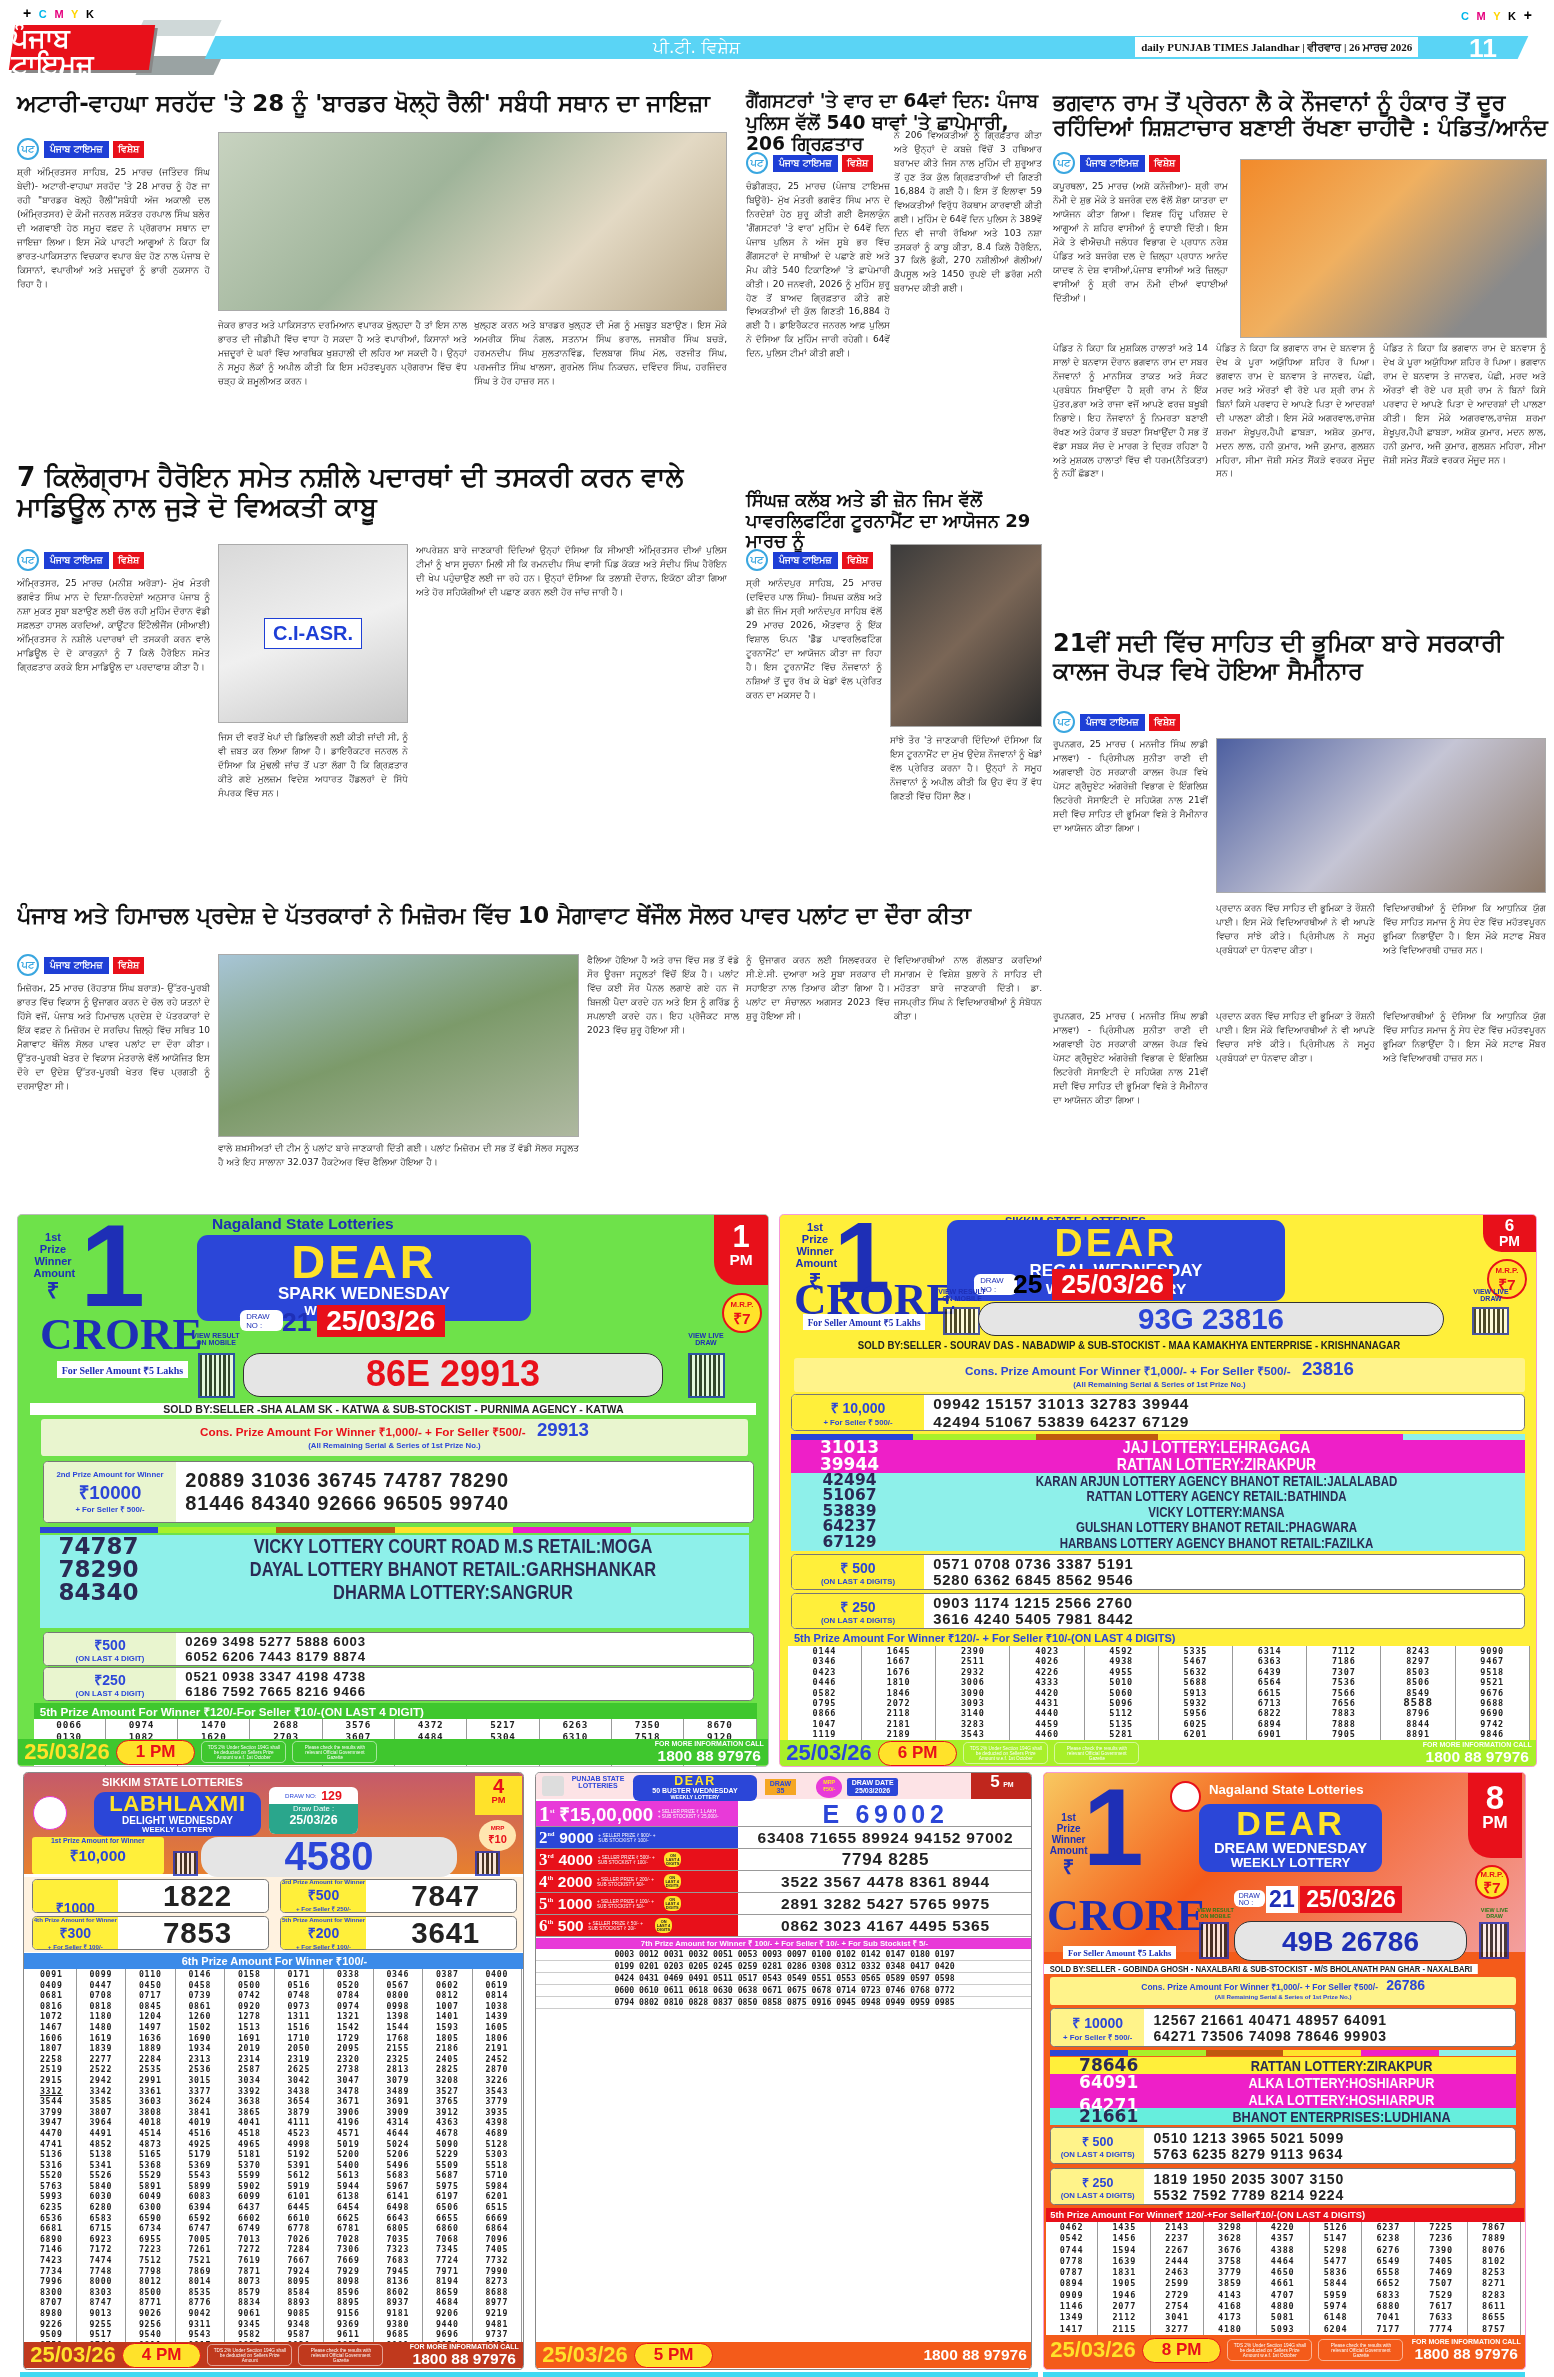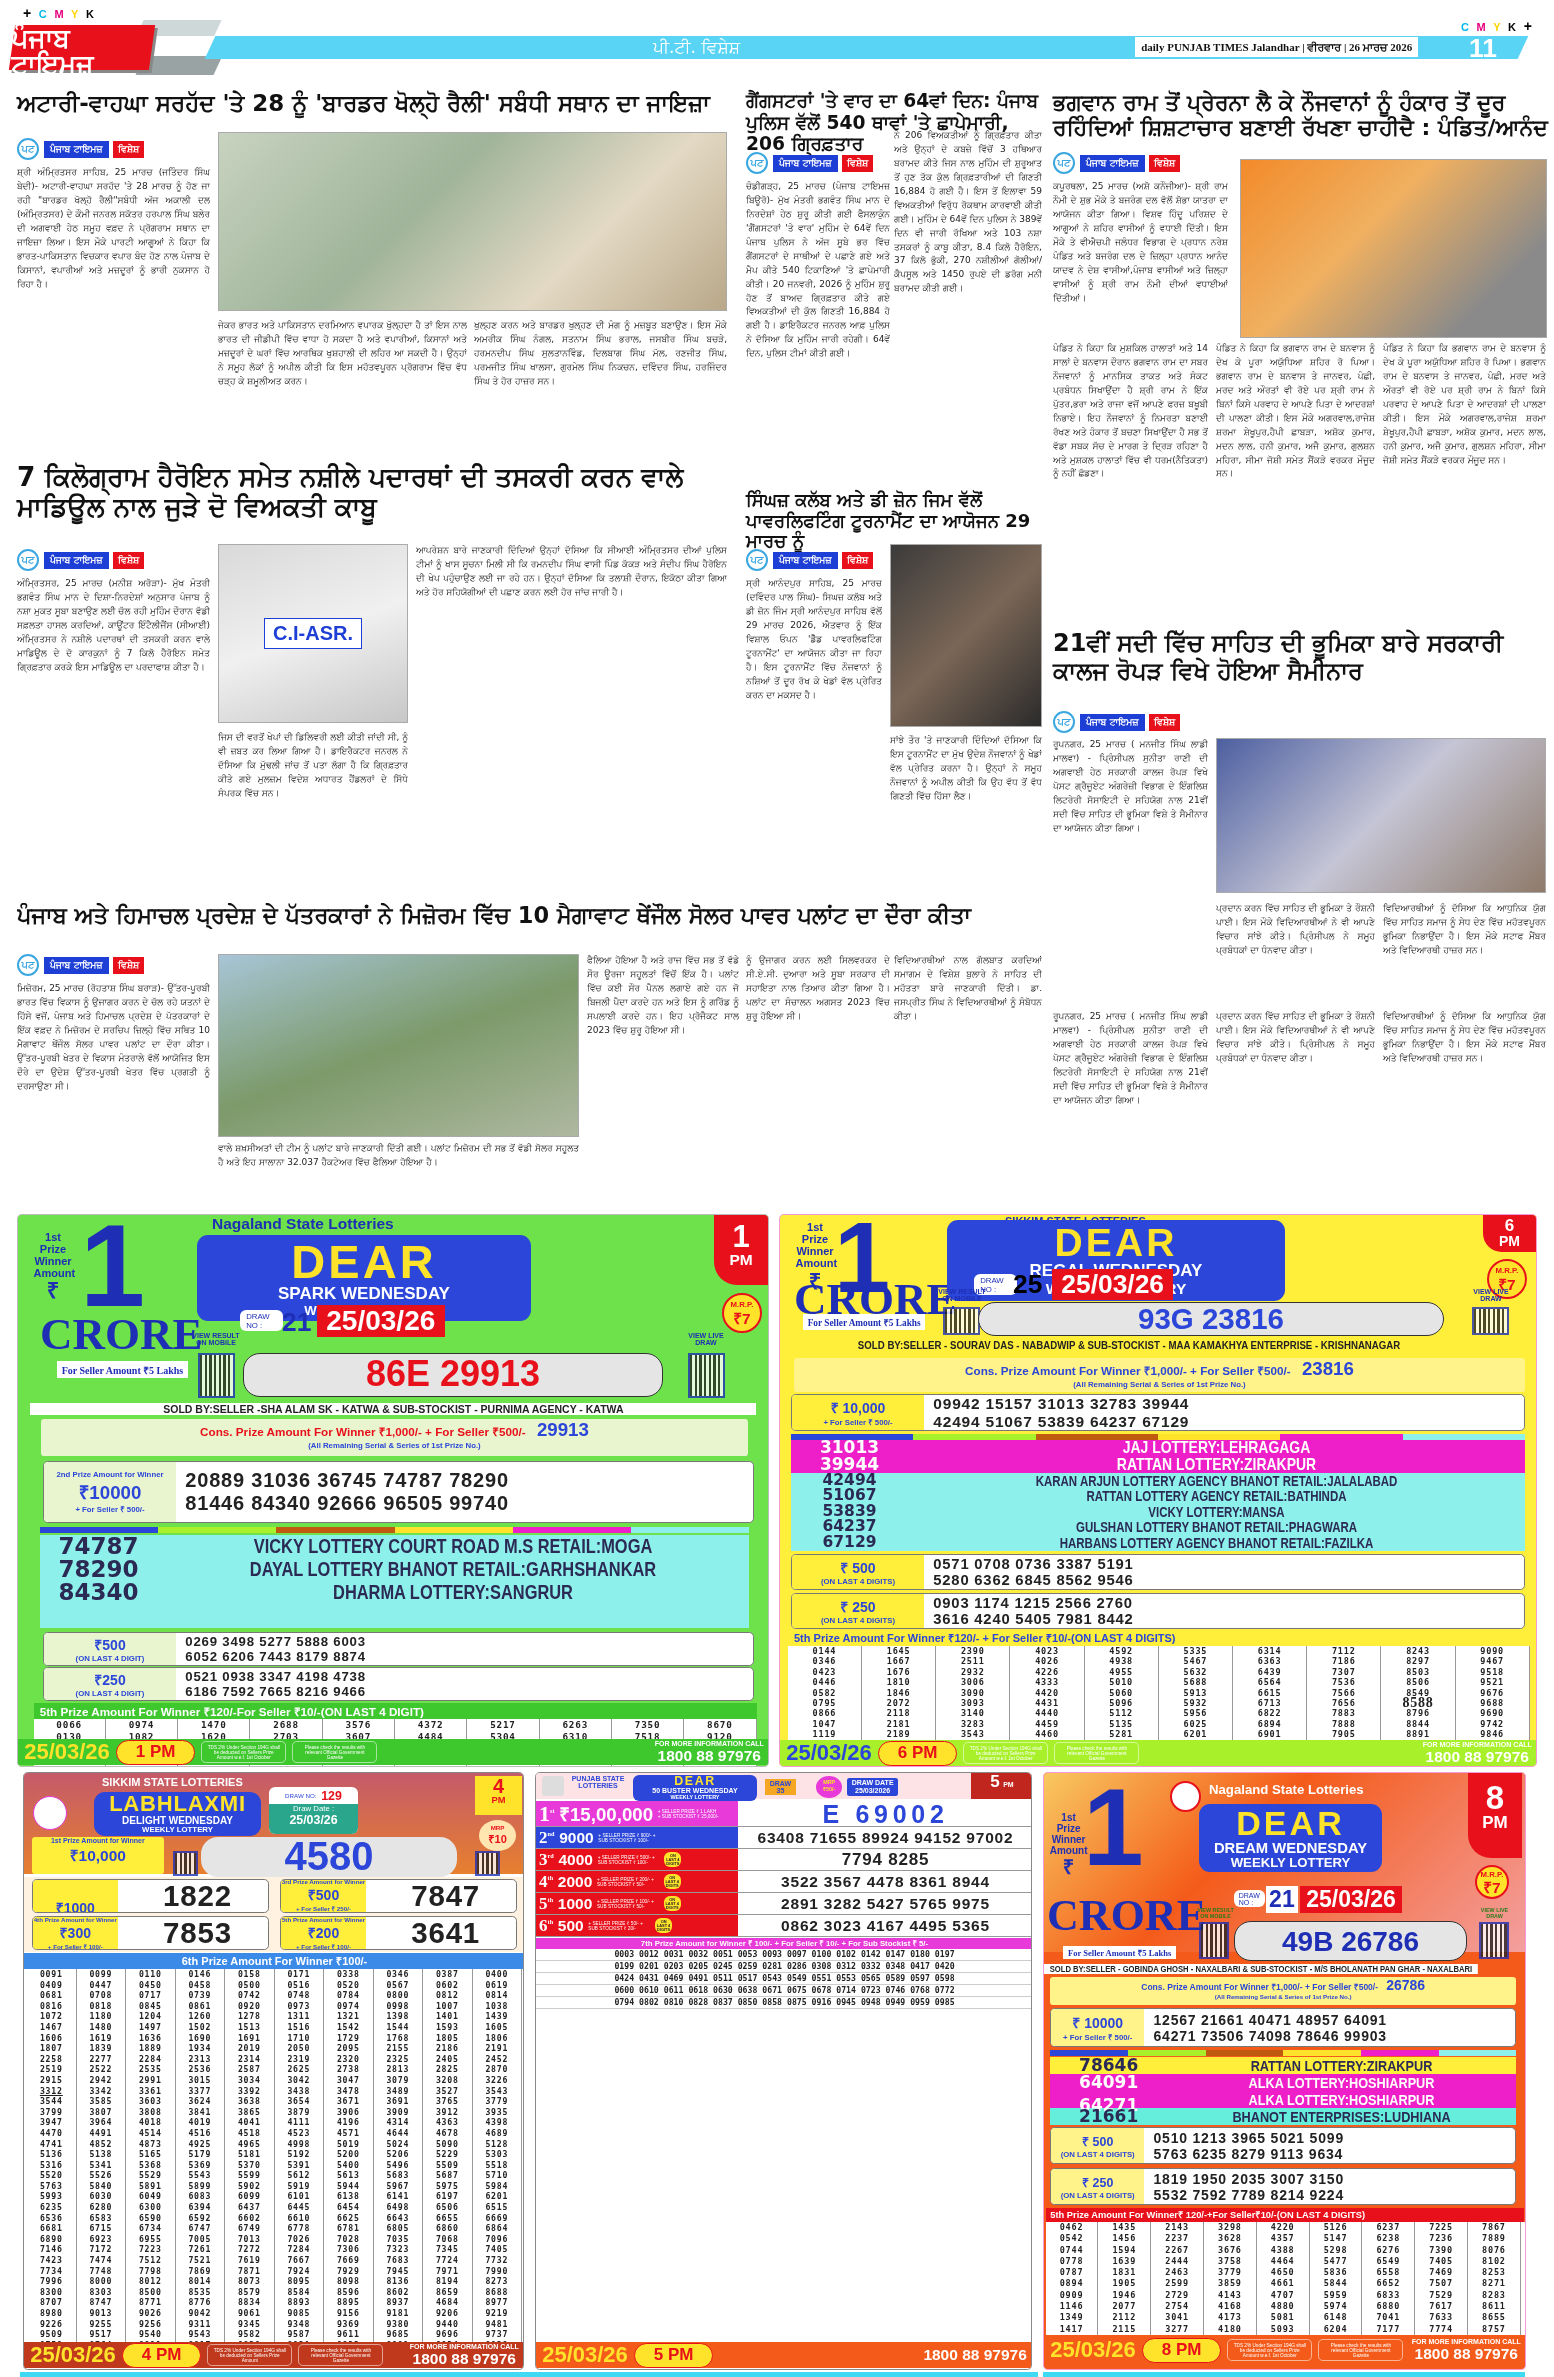--- a/index.html
+++ b/index.html
@@ -75,21 +75,21 @@
 </head>
 <body>
 
 <div class="abs cmyk" style="left:23px;top:4.7px">
   <span class="reg">+</span>
   <span class="c">C</span>
   <span class="m">M</span>
   <span class="y">Y</span>
   <span class="k">K</span>
 </div>
-<div class="abs cmyk" style="left:1461px;top:18px">
+<div class="abs cmyk" style="left:1461px;top:7px">
   <span class="c">C</span>
   <span class="m">M</span>
   <span class="y">Y</span>
   <span class="k">K</span>
   <span class="reg">+</span>
 </div>
 
 <div class="abs grey-bar"></div>
 <div class="abs grey-bar2"></div>
 <div class="abs blue-band"></div>
@@ -487,21 +487,21 @@
       <div style="height: 10.4px; line-height: 10.4px; font-size: 8.5px;">8549</div>
       <div style="height: 10.4px; line-height: 10.4px; font-size: 8.5px;">9676</div>
       <div style="height: 10.4px; line-height: 10.4px; font-size: 8.5px;">0795</div>
       <div style="height: 10.4px; line-height: 10.4px; font-size: 8.5px;">2072</div>
       <div style="height: 10.4px; line-height: 10.4px; font-size: 8.5px;">3093</div>
       <div style="height: 10.4px; line-height: 10.4px; font-size: 8.5px;">4431</div>
       <div style="height: 10.4px; line-height: 10.4px; font-size: 8.5px;">5096</div>
       <div style="height: 10.4px; line-height: 10.4px; font-size: 8.5px;">5932</div>
       <div style="height: 10.4px; line-height: 10.4px; font-size: 8.5px;">6713</div>
       <div style="height: 10.4px; line-height: 10.4px; font-size: 8.5px;">7656</div>
-      <div style="height: 10.4px; line-height: 10.4px; font-size: 14px; font-family: Liberation Serif, serif;">8588</div>
+      <div style="height: 10.4px; line-height: 10.4px; font-size: 11px;">8588</div>
       <div style="height: 10.4px; line-height: 10.4px; font-size: 8.5px;">9688</div>
       <div style="height: 10.4px; line-height: 10.4px; font-size: 8.5px;">0866</div>
       <div style="height: 10.4px; line-height: 10.4px; font-size: 8.5px;">2118</div>
       <div style="height: 10.4px; line-height: 10.4px; font-size: 8.5px;">3140</div>
       <div style="height: 10.4px; line-height: 10.4px; font-size: 8.5px;">4440</div>
       <div style="height: 10.4px; line-height: 10.4px; font-size: 8.5px;">5112</div>
       <div style="height: 10.4px; line-height: 10.4px; font-size: 8.5px;">5956</div>
       <div style="height: 10.4px; line-height: 10.4px; font-size: 8.5px;">6822</div>
       <div style="height: 10.4px; line-height: 10.4px; font-size: 8.5px;">7883</div>
       <div style="height: 10.4px; line-height: 10.4px; font-size: 8.5px;">8796</div>

